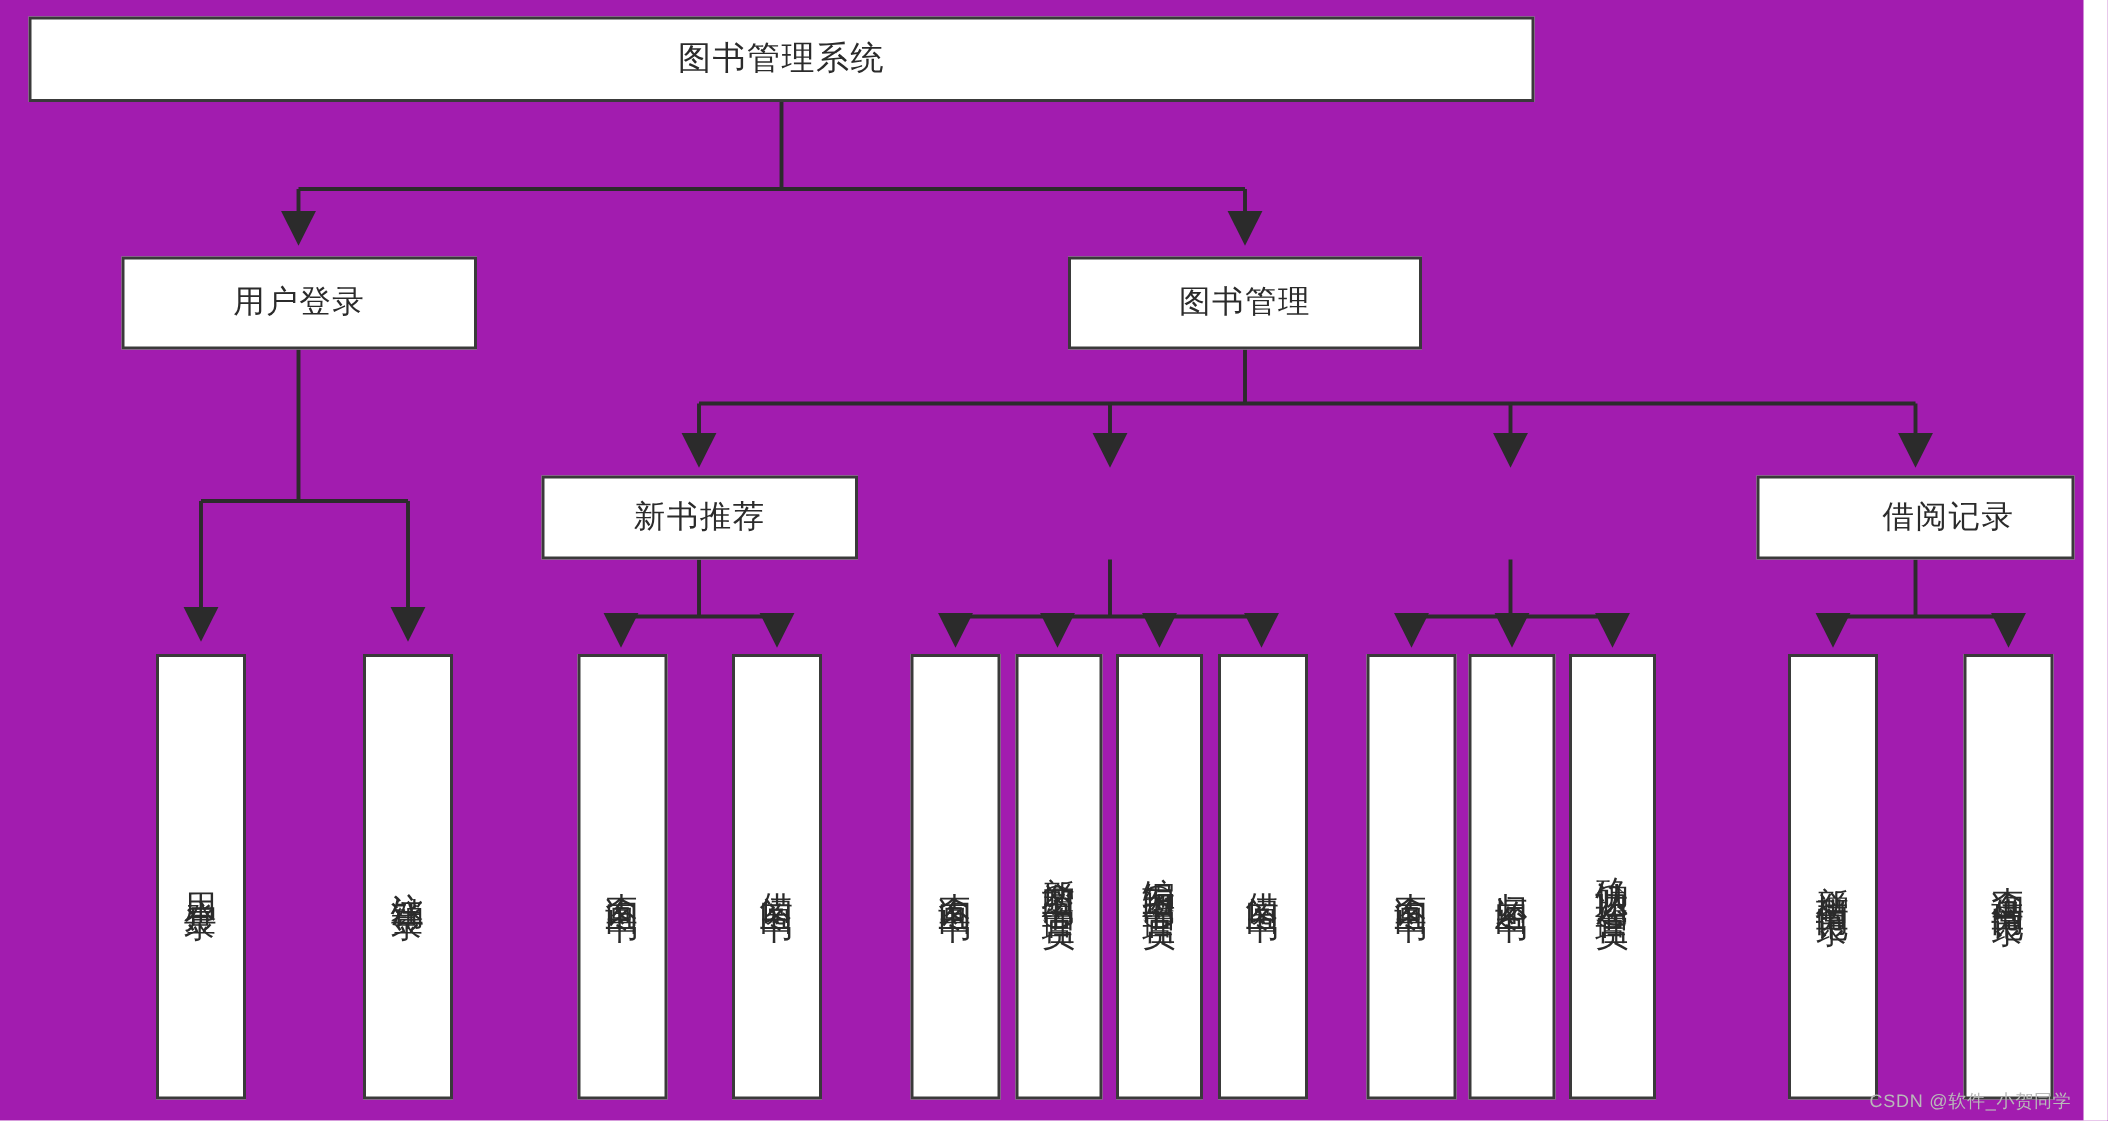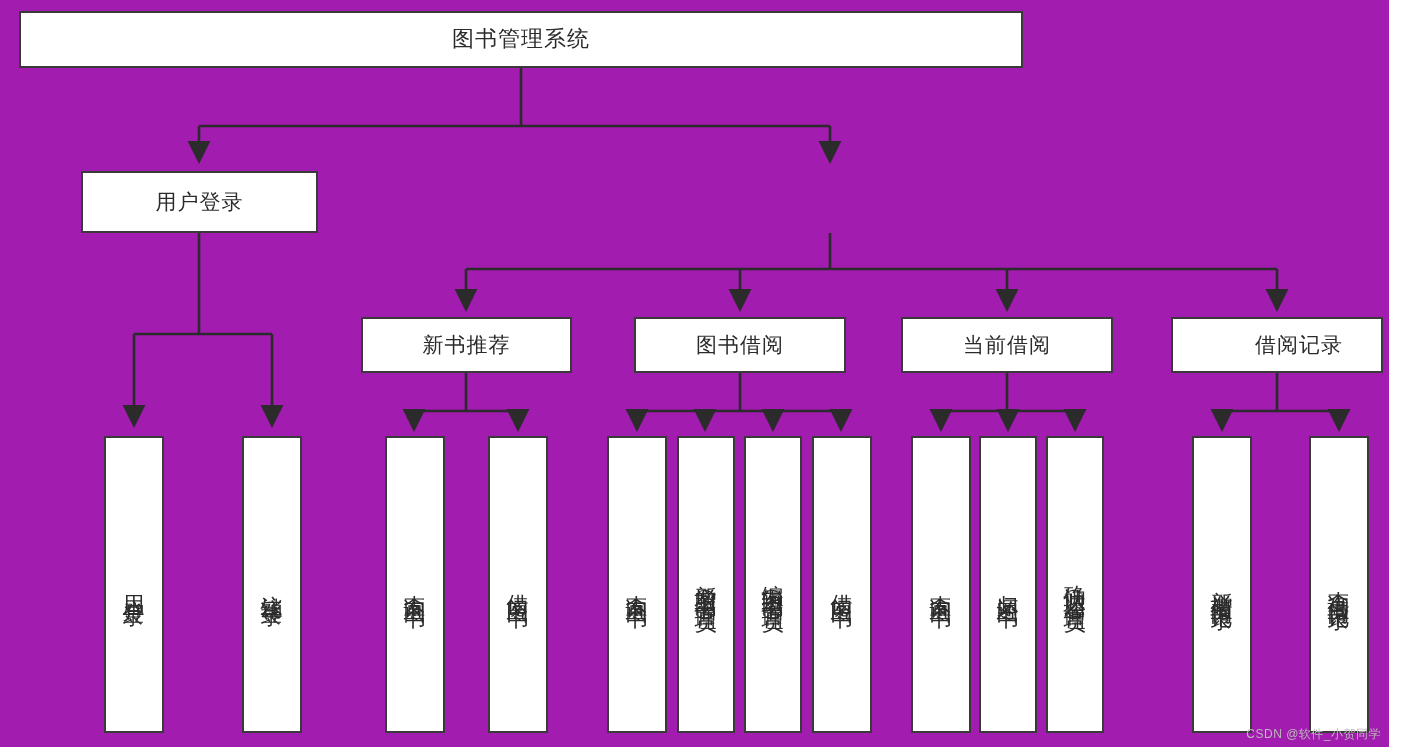--- a/index.html
+++ b/index.html
@@ -127,29 +127,26 @@
     </g>
   </svg>
 
   <div class="node h root" style="left:19px; top:11px; width:1004px; height:57px;">
     <span>图书管理系统</span>
   </div>
 
   <div class="node h" style="left:81px; top:171px; width:237px; height:62px;">
     <span>用户登录</span>
   </div>
+  <div class="node h" style="left:712px; top:171px; width:236px; height:62px;">
+    <span>图书管理</span>
+  </div>
 
   <div class="node h" style="left:361px; top:317px; width:211px; height:56px;justify-content:center;">
     <span>新书推荐</span>
-  </div>
-  <div class="node h" style="left:634px; top:317px; width:212px; height:56px;">
-    <span>图书借阅</span>
-  </div>
-  <div class="node h" style="left:901px; top:317px; width:212px; height:56px;">
-    <span>当前借阅</span>
   </div>
   <div class="node h" style="left:1171px; top:317px; width:212px; height:56px;padding-left:44px;">
     <span>借阅记录</span>
   </div>
 
   <div class="node v" style="left:104px; top:436px; width:60px; height:297px;">
     <span class="vtext">用户登录</span>
   </div>
   <div class="node v" style="left:242px; top:436px; width:60px; height:297px;">
     <span class="vtext">注销登录</span>

